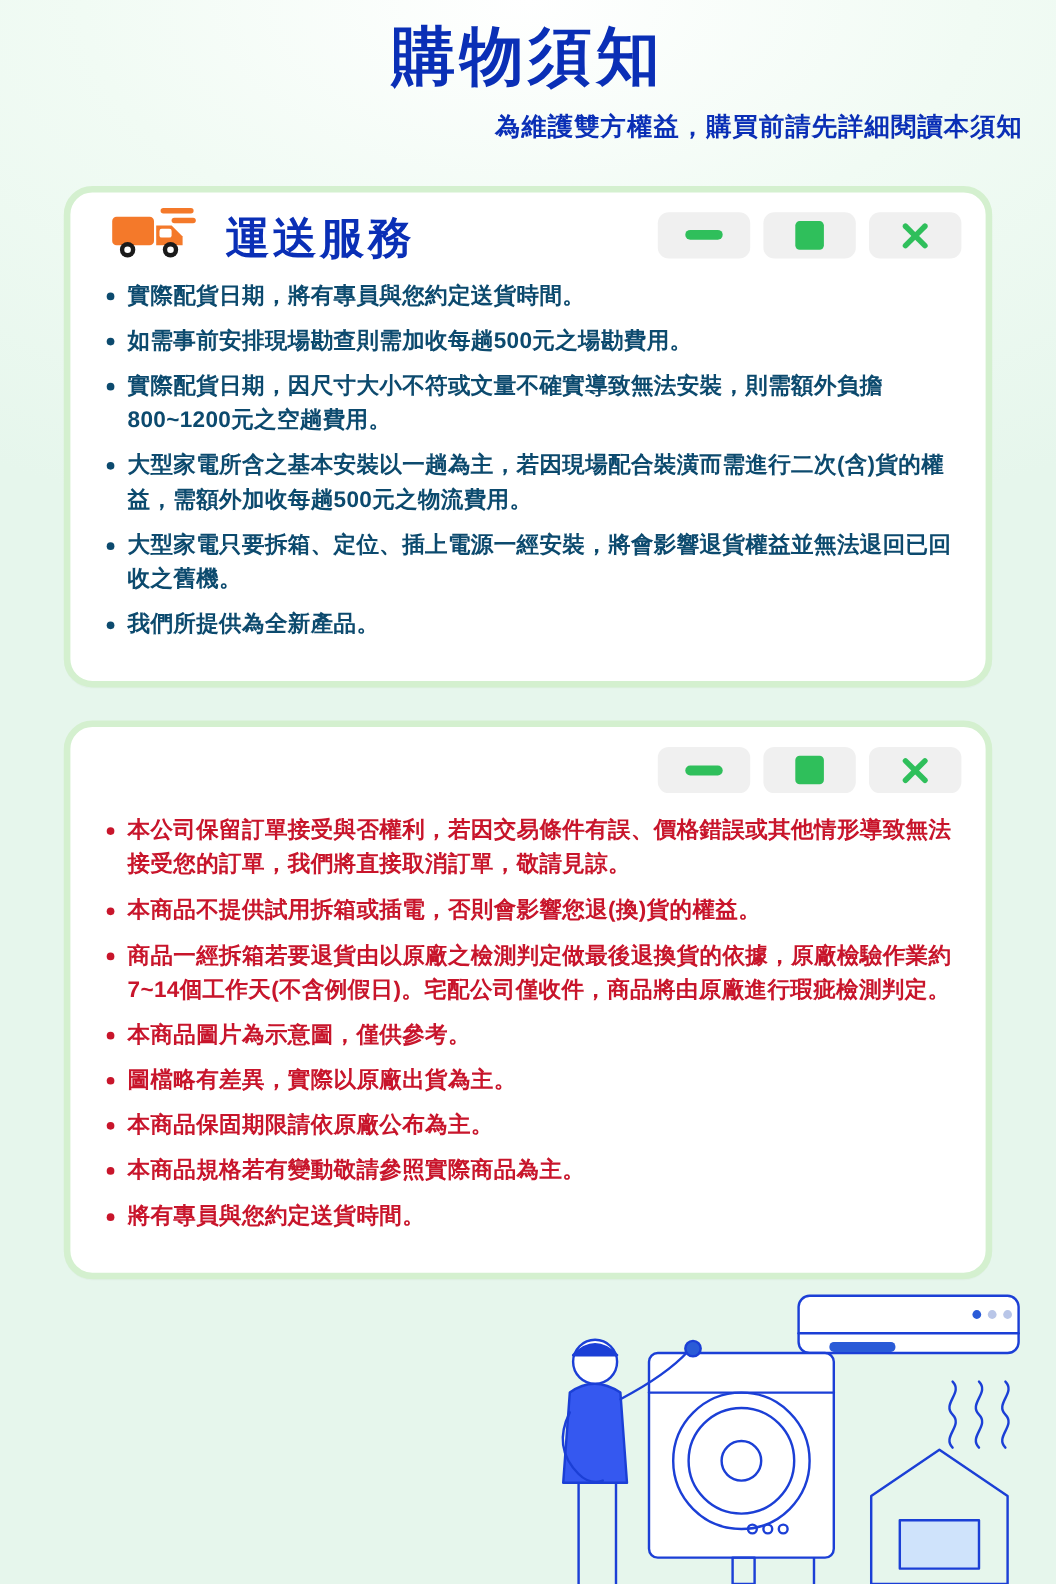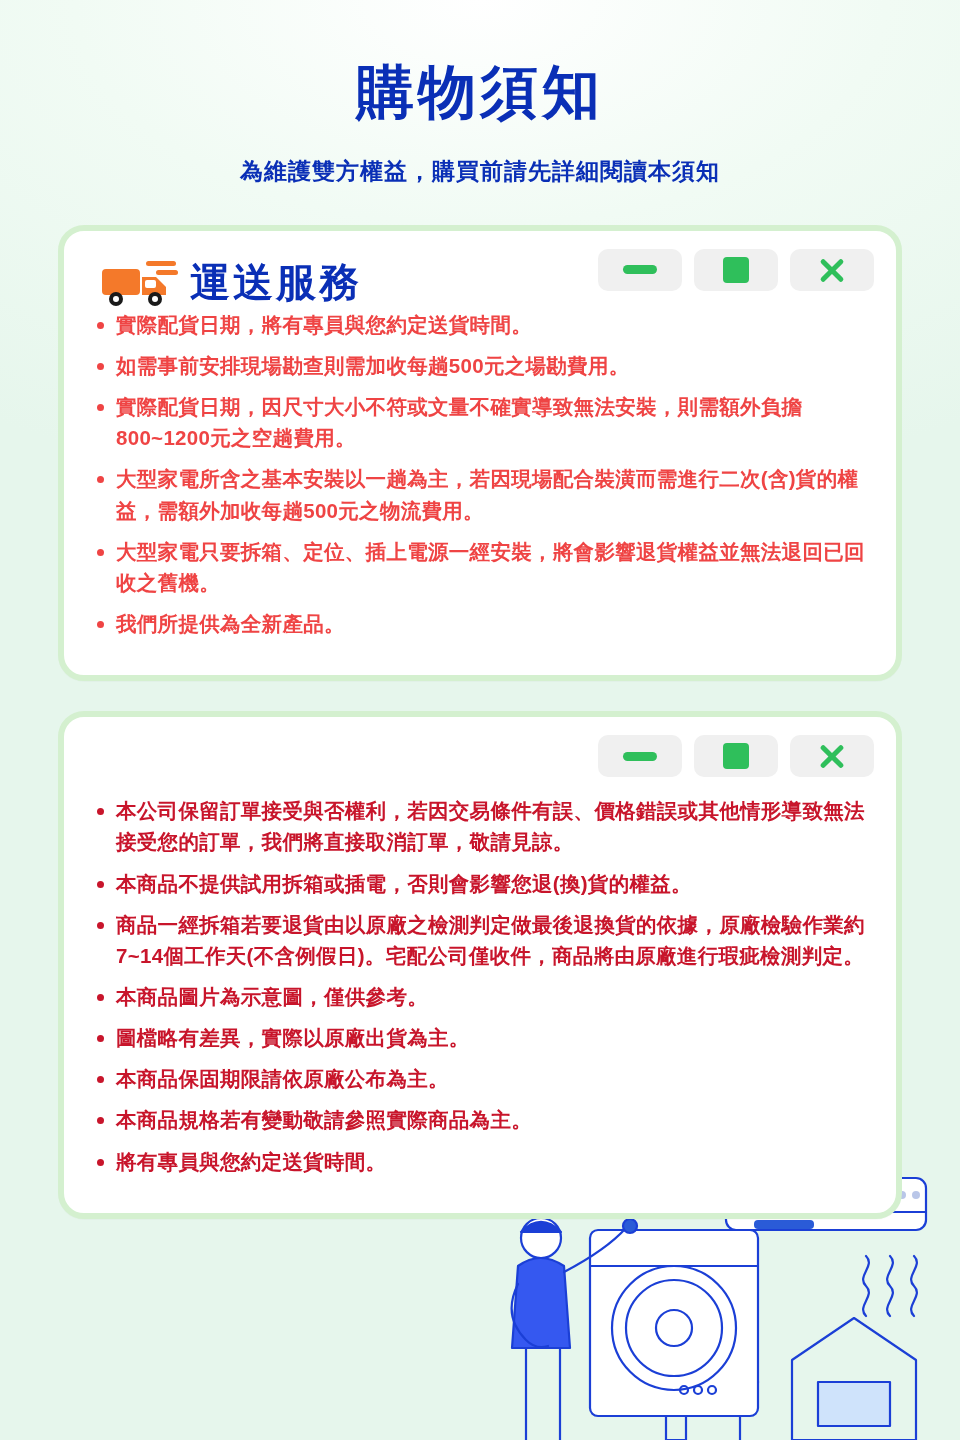--- a/index.html
+++ b/index.html
@@ -25,36 +25,37 @@
 
   .page {
     position: relative;
     z-index: 2;
     padding: 0 30px;
   }
 
   
   .header {
     text-align: center;
-    padding-top: 60px;
+    padding-top: 20px;
   }
   .title {
     font-size: 58px;
     font-weight: bold;
     color: #0a2fb6;
     letter-spacing: 4px;
     line-height: 1.1;
     margin: 0;
   }
   .subtitle {
-    margin-top: 32px;
+    margin-top: 16px;
     font-size: 23px;
     font-weight: bold;
     color: #0a2fb6;
     letter-spacing: 1px;
+    text-align: right;
   }
 
   
   .card {
     position: relative;
     margin: 0 auto;
     width: 844px;
     background: #ffffff;
     border: 6px solid #d4f0cf;
     border-radius: 26px;
@@ -108,25 +109,25 @@
     height: 5px;
     border-radius: 3px;
     background: #2fbf5b;
   }
   .winbtn .x::before { transform: rotate(45deg); }
   .winbtn .x::after  { transform: rotate(-45deg); }
 
   
   .sec-head {
     position: absolute;
-    top: 24px;
+    top: 8px;
     left: 34px;
     display: flex;
-    align-items: center;
-    gap: 2px;
+    align-items: flex-end;
+    gap: 17px;
   }
   .sec-title {
     position: relative;
     font-size: 40px;
     font-weight: bold;
     color: #0a2fb6;
     letter-spacing: 3px;
     padding: 0 4px 2px 4px;
     line-height: 1;
   }
@@ -165,21 +166,21 @@
   ul.notes li::before {
     content: "";
     position: absolute;
     left: 7px;
     top: 13px;
     width: 7px;
     height: 7px;
     border-radius: 50%;
     background: currentColor;
   }
-  .green-list li { color: #ef4444; }
+  .green-list li { color: #0c4a6e; }
   .red-list li { color: #c8152b; }
 
   
   .illus {
     position: absolute;
     right: 0px;
     bottom: 0px;
     width: 520px;
     height: 380px;
     z-index: 1;

